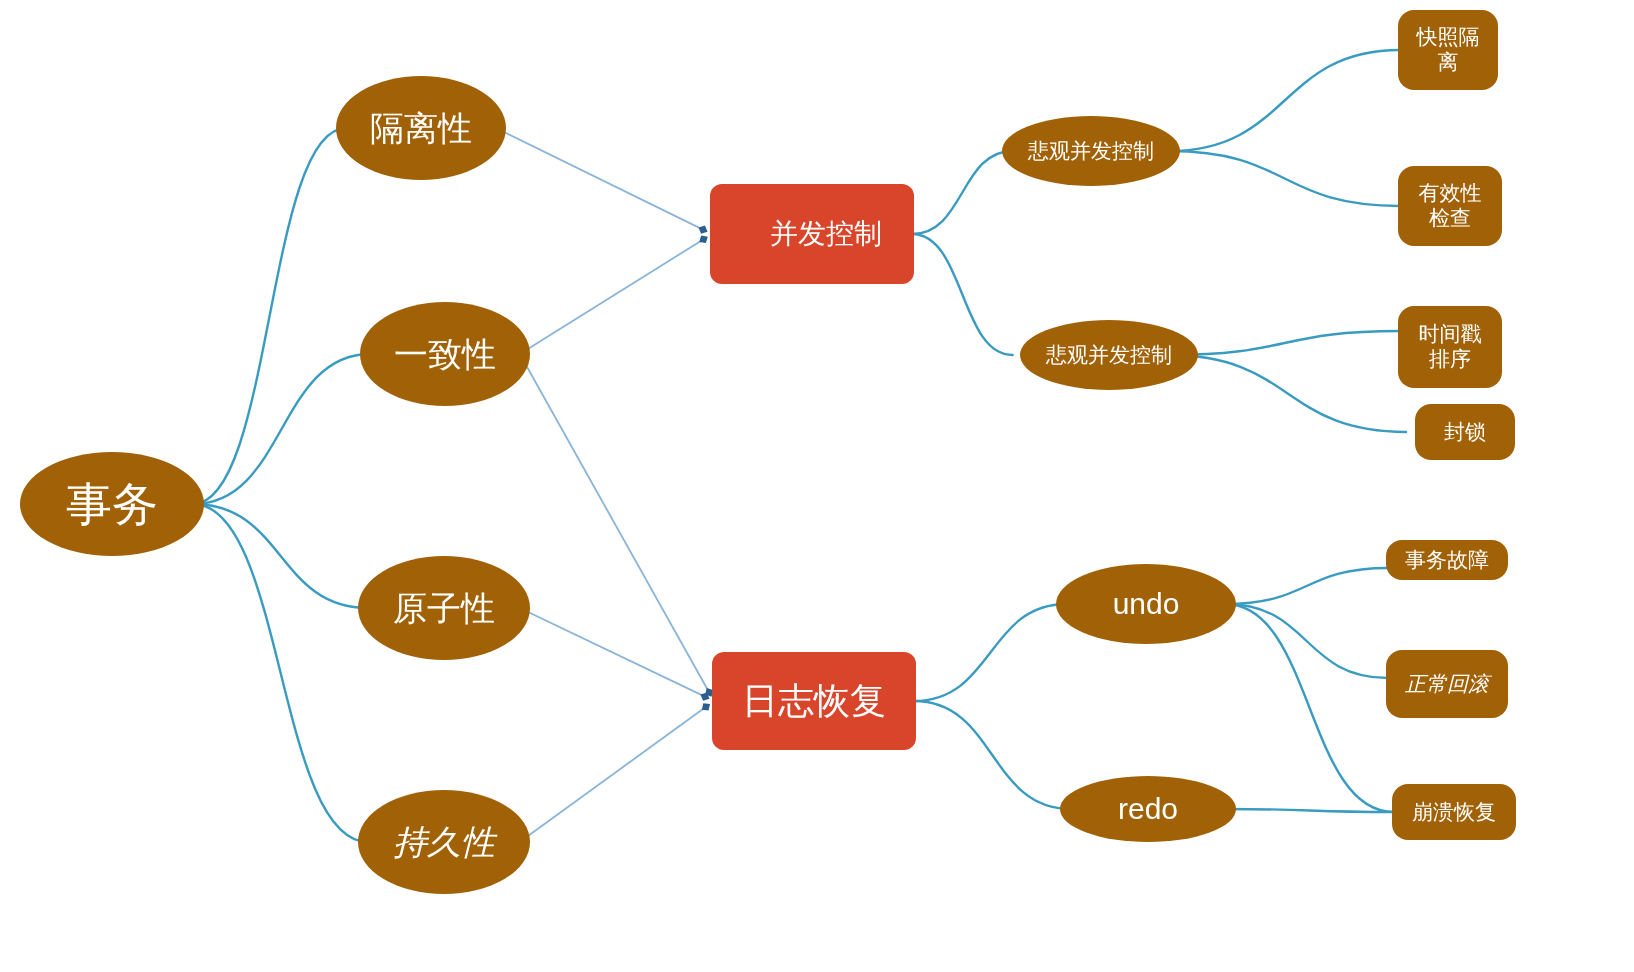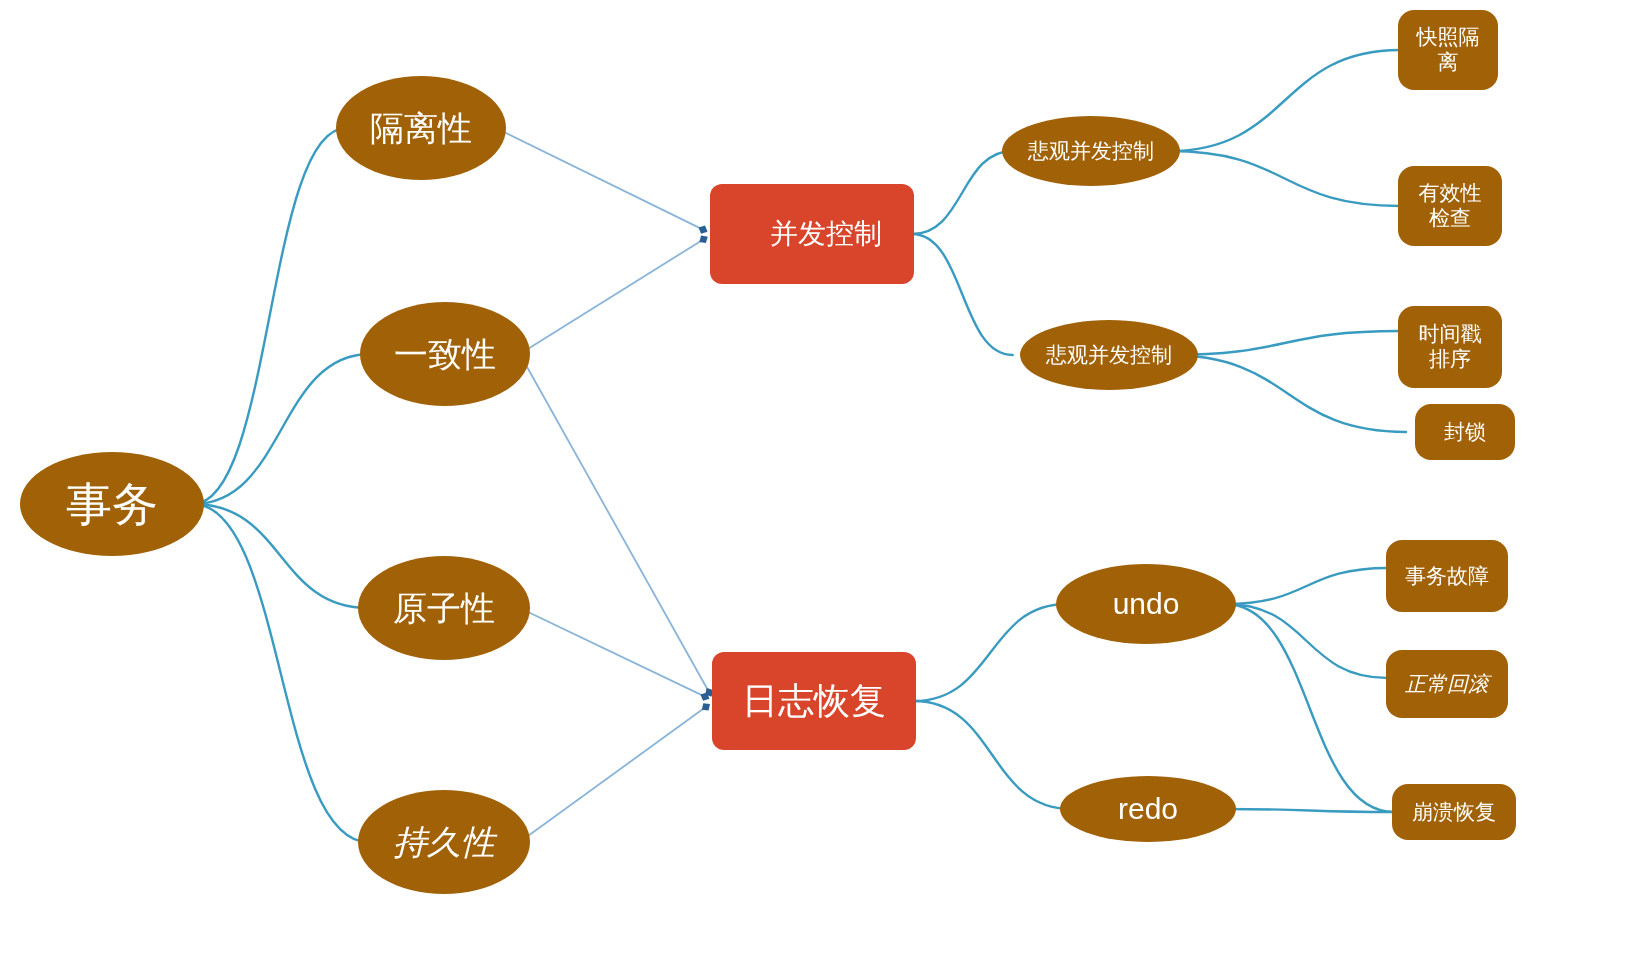--- a/index.html
+++ b/index.html
@@ -78,17 +78,17 @@
       <div class="node ellipse blue" style="left: 1020px; top: 320px; width: 178px; height: 70px; font-size: 21px; text-align: center;">悲观并发控制</div>
       <div class="node rrect blue" style="left: 1398px; top: 10px; width: 100px; height: 80px; font-size: 21px;">快照隔
 离</div>
       <div class="node rrect blue" style="left: 1398px; top: 166px; width: 104px; height: 80px; font-size: 21px;">有效性
 检查</div>
       <div class="node rrect blue" style="left: 1398px; top: 290px; width: 104px; height: 82px; font-size: 21px; margin-top: 16px;">时间戳
 排序</div>
       <div class="node rrect blue" style="left: 1404px; top: 404px; width: 100px; height: 56px; font-size: 21px; margin-left: 11px;">封锁</div>
       <div class="node ellipse blue" style="left: 1056px; top: 564px; width: 180px; height: 80px; font-size: 30px;">undo</div>
       <div class="node ellipse blue" style="left: 1060px; top: 776px; width: 176px; height: 66px; font-size: 30px;">redo</div>
-      <div class="node rrect blue" style="left: 1386px; top: 540px; width: 122px; height: 72px; font-size: 21px;">事务故障</div>
+      <div class="node rrect blue" style="left: 1386px; top: 540px; width: 122px; height: 40px; font-size: 21px;">事务故障</div>
       <div class="node rrect blue" style="left: 1386px; top: 650px; width: 122px; height: 68px; font-size: 21px; font-style: italic;">正常回滚</div>
       <div class="node rrect blue" style="left: 1392px; top: 784px; width: 124px; height: 56px; font-size: 21px;">崩溃恢复</div>
     </div>
 </div>
 
 </body></html>

